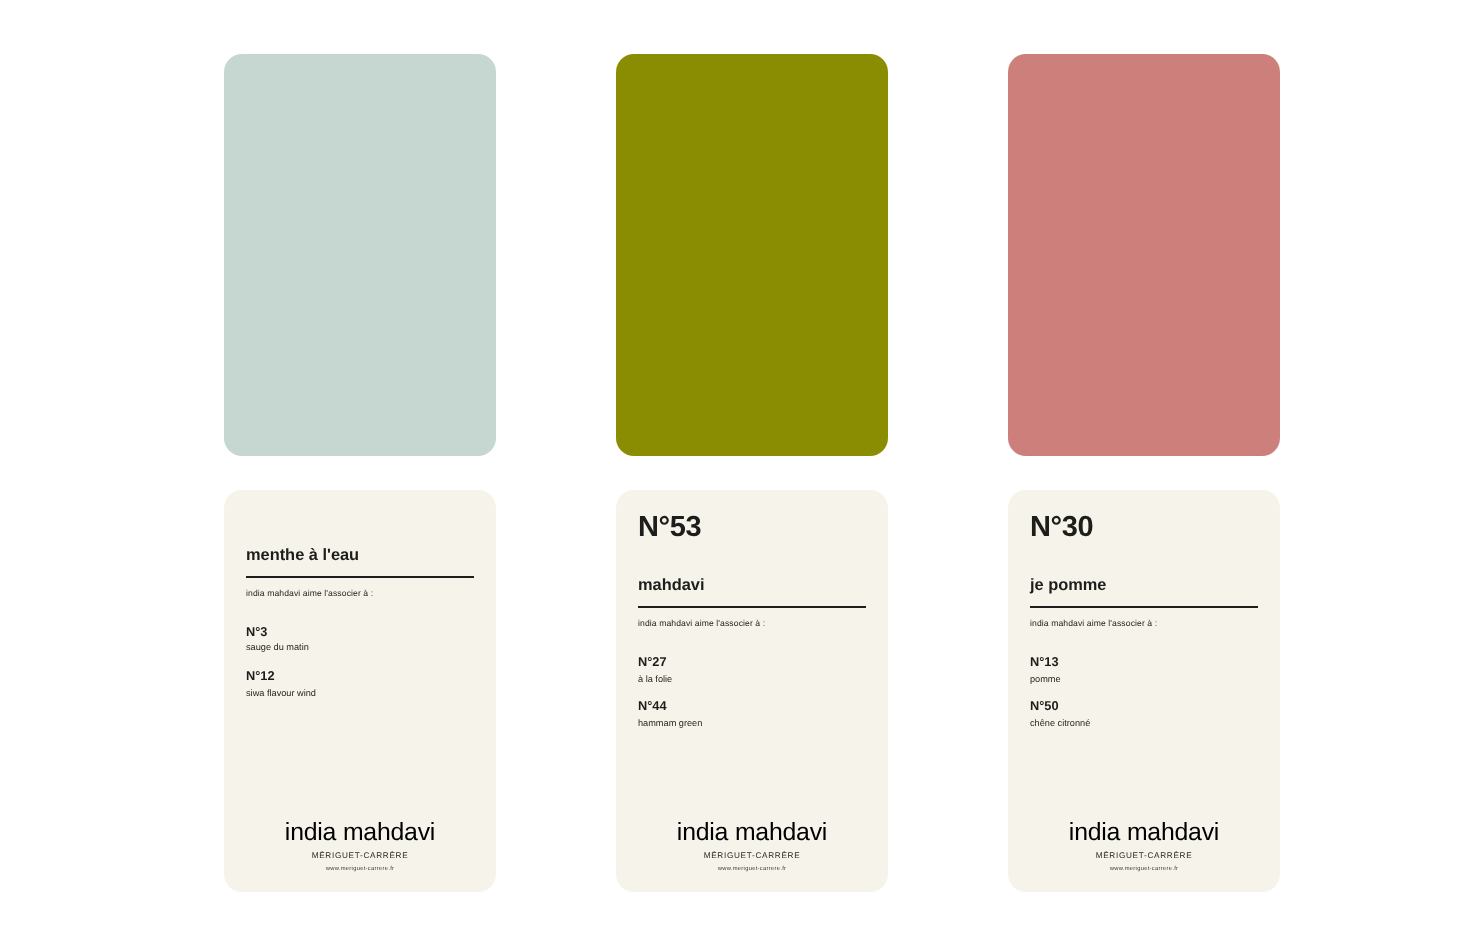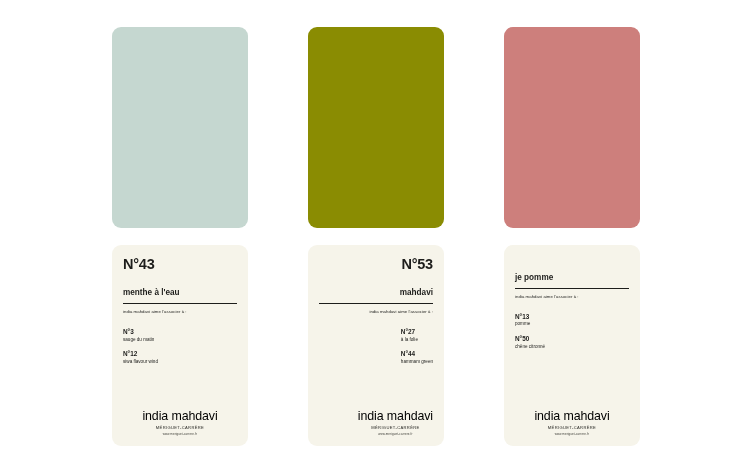--- a/index.html
+++ b/index.html
@@ -152,21 +152,20 @@
 </head>
 <body style="background: rgb(255, 255, 255);">
 
 <div class="sheet">
   <div class="columns">
 
     <div class="column">
       <div class="swatch" style="background: rgb(197, 215, 208);"></div>
       <div class="swatch-gap"></div>
       <div class="card" style="background: rgb(246, 244, 234);">
-        <div class="card-number">N°43</div>
         <div class="card-name">menthe à l'eau</div>
         <div class="rule"></div>
         <div class="assoc-line">india mahdavi aime l'associer à :</div>
         <div class="pairs">
           <div>
             <div class="pair-num">N°3</div>
             <div class="pair-name">sauge du matin</div>
           </div>
           <div>
             <div class="pair-num">N°12</div>
@@ -178,21 +177,21 @@
           <div class="brand-name">india mahdavi</div>
           <div class="brand-partner">MÉRIGUET-CARRÈRE</div>
           <div class="brand-url">www.meriguet-carrere.fr</div>
         </div>
       </div>
     </div>
 
     <div class="column">
       <div class="swatch" style="background: rgb(138, 140, 2);"></div>
       <div class="swatch-gap"></div>
-      <div class="card" style="background: rgb(246, 244, 234); align-items: flex-end;">
+      <div class="card" style="background: rgb(246, 244, 234);">
         <div class="card-number">N°53</div>
         <div class="card-name">mahdavi</div>
         <div class="rule"></div>
         <div class="assoc-line">india mahdavi aime l'associer à :</div>
         <div class="pairs">
           <div>
             <div class="pair-num">N°27</div>
             <div class="pair-name">à la folie</div>
           </div>
           <div>
@@ -206,20 +205,21 @@
           <div class="brand-partner">MÉRIGUET-CARRÈRE</div>
           <div class="brand-url">www.meriguet-carrere.fr</div>
         </div>
       </div>
     </div>
 
     <div class="column">
       <div class="swatch" style="background: rgb(205, 127, 124);"></div>
       <div class="swatch-gap"></div>
       <div class="card" style="background: rgb(246, 244, 234);">
+        <div class="card-number">N°30</div>
         <div class="card-name">je pomme</div>
         <div class="rule"></div>
         <div class="assoc-line">india mahdavi aime l'associer à :</div>
         <div class="pairs">
           <div>
             <div class="pair-num">N°13</div>
             <div class="pair-name">pomme</div>
           </div>
           <div>
             <div class="pair-num">N°50</div>

